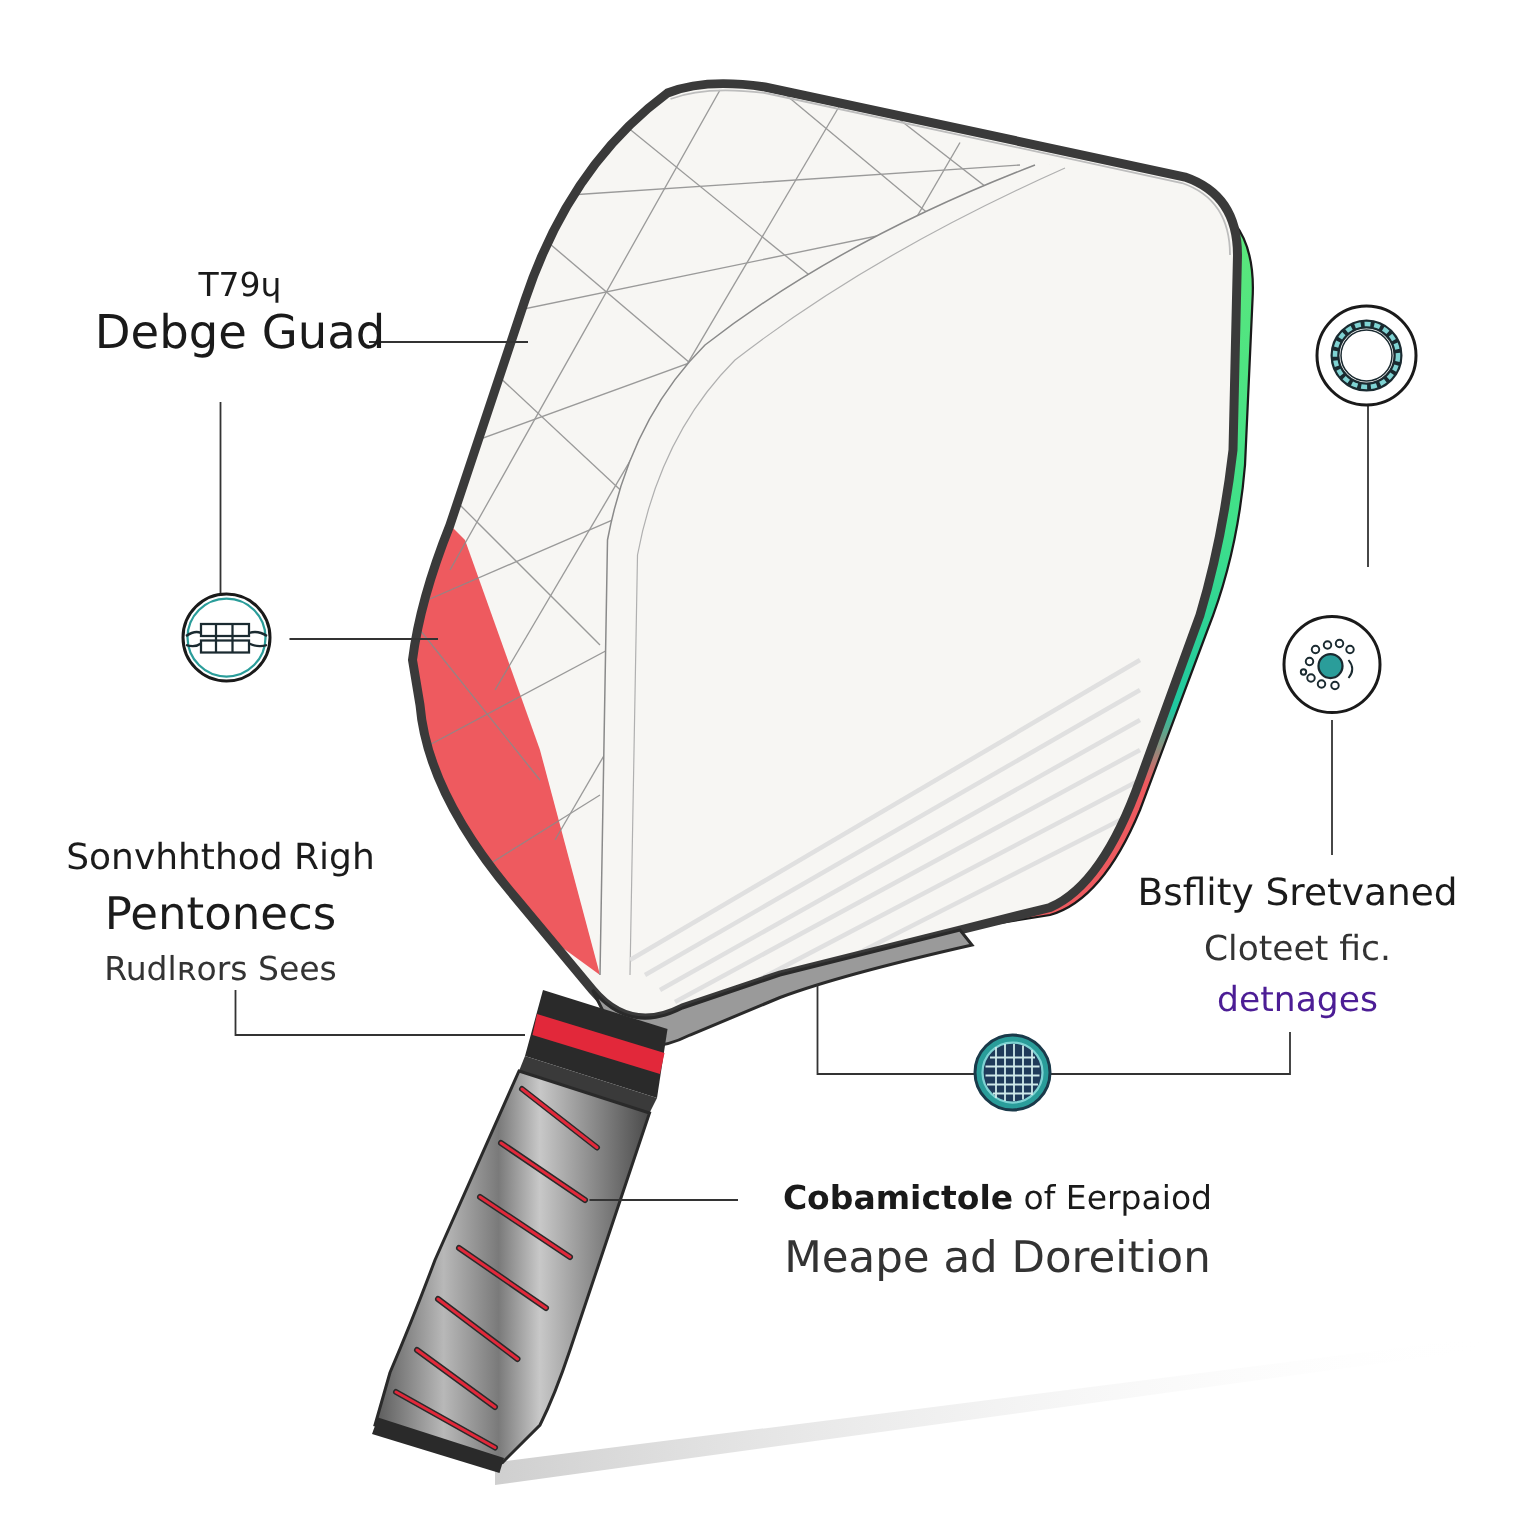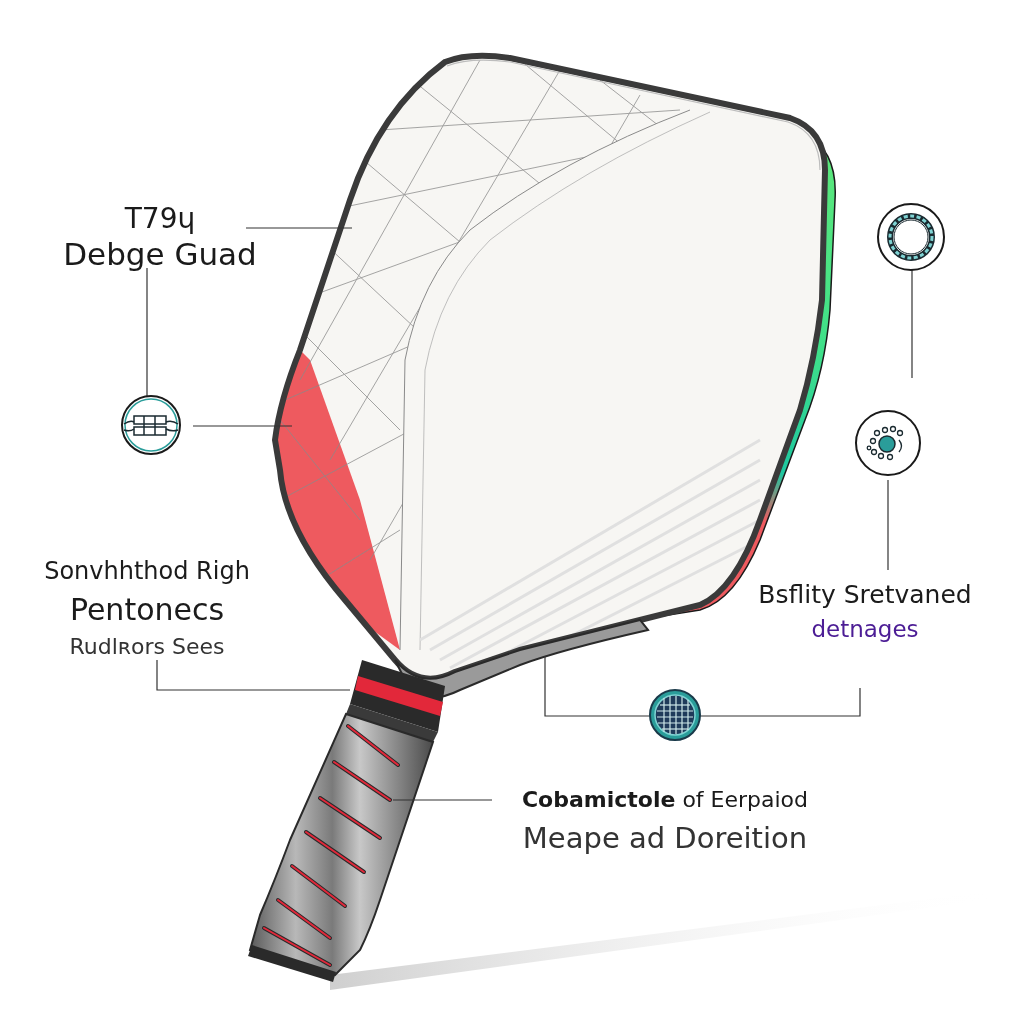--- a/index.html
+++ b/index.html
@@ -2,21 +2,21 @@
 <html><head>
   <meta charset="utf-8">
   <style>
     html, body { margin: 0; padding: 0; background: #ffffff; }
     body { width: 1024px; height: 1024px; position: relative; overflow: hidden;
            font-family: "DejaVu Sans", sans-serif; color: #1a1a1a; }
     .art { position: absolute; left: 0; top: 0; width: 1024px; height: 1024px; }
     .label { position: absolute; text-align: center; white-space: nowrap; line-height: 1.2; }
     .label .t { display: block; }
     .lbl-top { left: 60px; top: 178px; width: 200px; font-size: 22px; }
-    .lbl-top .t1 { font-size: 28px; margin-top: 24px; }
+    .lbl-top .t1 { font-size: 22px; }
     .lbl-top .t2 { font-size: 31px; }
     .lbl-left { left: 22px; top: 557px; width: 250px; }
     .lbl-left .t1 { font-size: 24px; color: #1b1b1b; }
     .lbl-left .t2 { font-size: 30px; color: #1b1b1b; margin-top: 6px; }
     .lbl-left .t3 { font-size: 22px; color: #333; margin-top: 6px; }
     .lbl-right { left: 745px; top: 580px; width: 240px; }
     .lbl-right .t1 { font-size: 25px; color: #1b1b1b; }
     .lbl-right .t2 { font-size: 23px; color: #333; margin-top: 10px; }
     .lbl-right .t3 { font-size: 23px; color: #4c1d95; margin-top: 6px; }
     .lbl-grip { left: 495px; top: 787px; width: 340px; }
@@ -229,19 +229,20 @@
 </div>
 
 <div class="label lbl-left">
   <span class="t t1">Sonvhhthod Righ</span>
   <span class="t t2">Pentonecs</span>
   <span class="t t3">Rudlʀors Sees</span>
 </div>
 
 <div class="label lbl-right">
   <span class="t t1">Bsflity Sretvaned</span>
+  <span class="t t2">Cloteet fic.</span>
   <span class="t t3">detnages</span>
 </div>
 
 <div class="label lbl-grip">
   <span class="t row1"><span class="bold">Cobamictole</span><span> of Eerpaiod</span></span>
   <span class="t t2">Meape ad Doreition</span>
 </div>
 
 </body></html>

